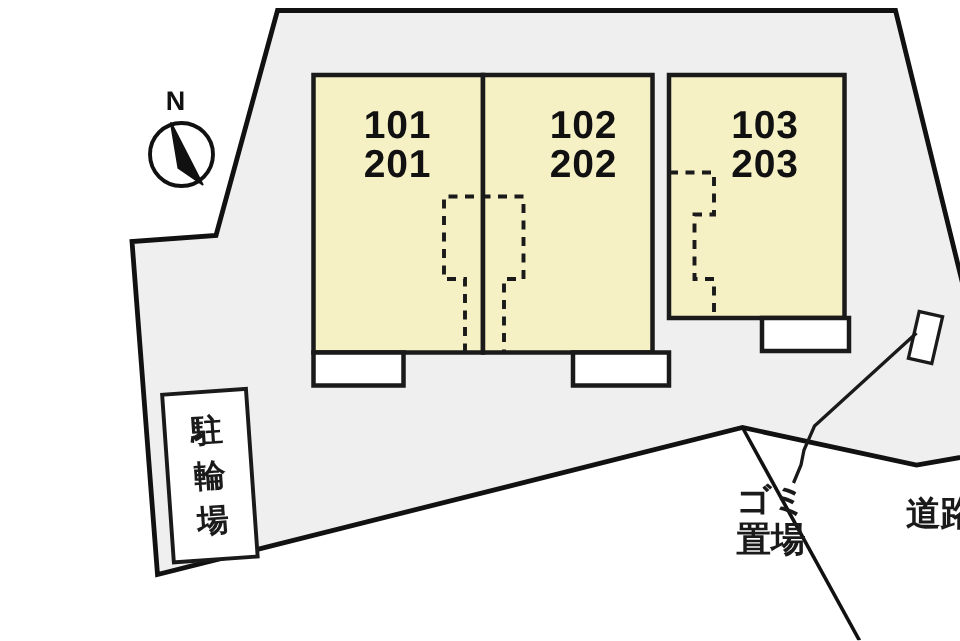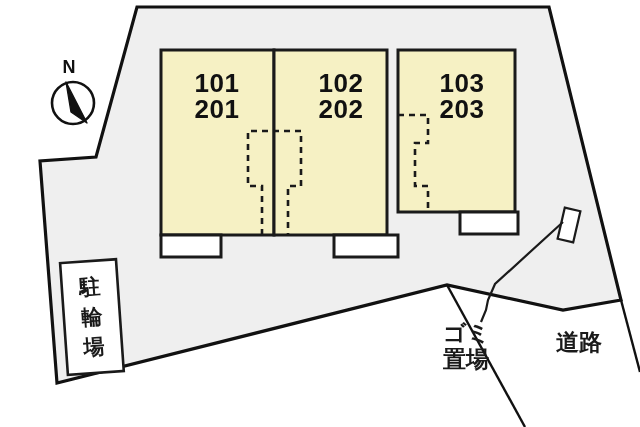--- a/index.html
+++ b/index.html
@@ -12,20 +12,21 @@
     height: 427px;
     position: relative;
     overflow: hidden;
     font-family: "Liberation Sans", "DejaVu Sans", sans-serif;
   }
   #plan-root {
     position: absolute;
     inset: 0;
     width: 540px;
     height: 427px;
+    margin-left: 48px;
   }
   svg.plan {
     display: block;
     width: 640px;
     height: 427px;
   }
   .unit-label {
     font-family: "Liberation Sans", "DejaVu Sans", sans-serif;
     font-weight: 700;
     font-size: 26px;

